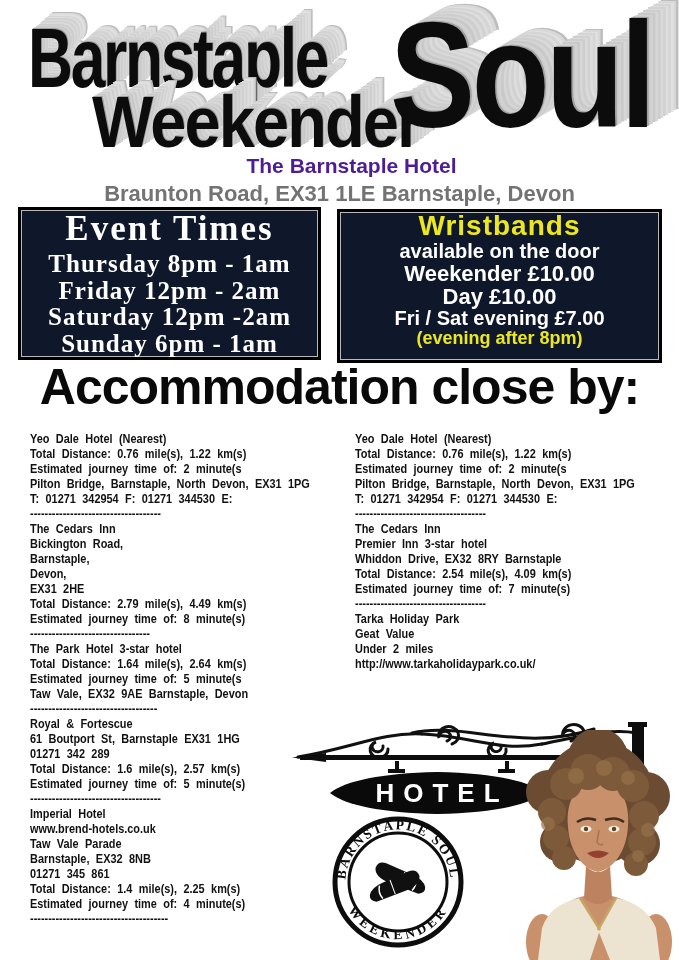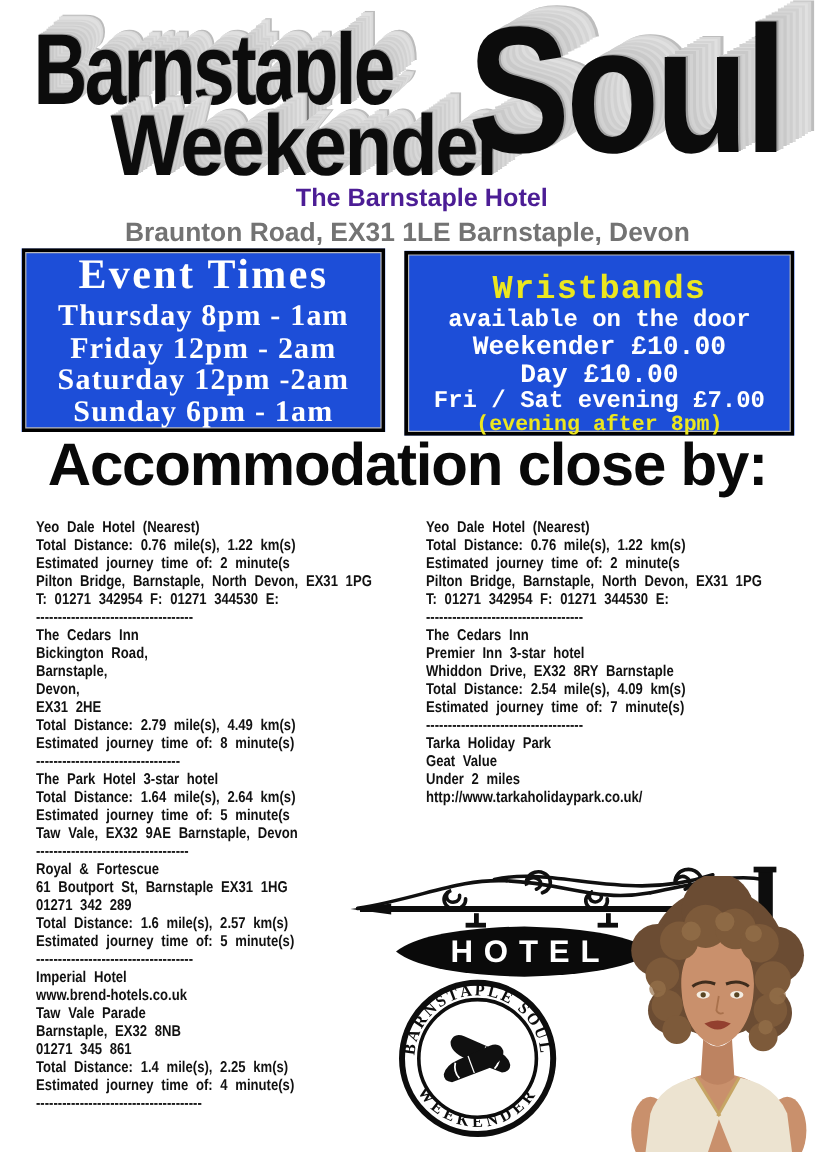--- a/index.html
+++ b/index.html
@@ -34,29 +34,29 @@
       25px -12px 0 #dddddd,28px -14px 0 #d5d5d5,31px -15px 0 #e0e0e0,34px -17px 0 #d8d8d8,
       37px -18px 0 #bdbdbd;
   }
 
   .venue-name { position:absolute; left:12px; top:154px; width:679px; text-align:center;
     font-size:21px; font-weight:bold; color:#4c1d95; }
   .venue-addr { position:absolute; left:0; top:181px; width:679px; text-align:center;
     font-size:22px; font-weight:bold; color:#737373; }
 
   
-  .blackbox { position:absolute; background:#1d4ed8; color:#fff; text-align:center;
+  .blackbox { position:absolute; background:#0f172a; color:#fff; text-align:center;
     box-shadow: inset 0 0 0 3px #000, inset 0 0 0 4px #b9b9b9; overflow:hidden; }
   .times-box { left:18px; top:207px; width:303px; height:153px;
     font-family:"Liberation Serif", serif; }
   .times-head { font-size:35px; font-weight:bold; letter-spacing:2px; line-height:44px; }
   .time-line { font-size:25px; font-weight:bold; line-height:26.5px; letter-spacing:1px; }
 
   .bands-box { left:337px; top:209px; width:325px; height:154px;
-    font-family:Liberation Mono, monospace; padding-top:18px; box-sizing:border-box; }
+    font-family:Liberation Sans, sans-serif; padding-top:2px; box-sizing:border-box; }
   .bands-head { font-size:28px; font-weight:bold; line-height:30px; letter-spacing:1px; }
   .yellow-text { color:#ece71f; }
   .b-l1 { font-size:20px; font-weight:bold; line-height:21px; }
   .b-l2 { font-size:22px; font-weight:bold; line-height:23px; }
   .b-l3 { font-size:22px; font-weight:bold; line-height:23px; }
   .b-l4 { font-size:20px; font-weight:bold; line-height:21px; }
   .b-l5 { font-size:18px; font-weight:bold; line-height:19px; }
   .b-l6 { font-size:17px; font-weight:bold; line-height:20px; }
 
   

